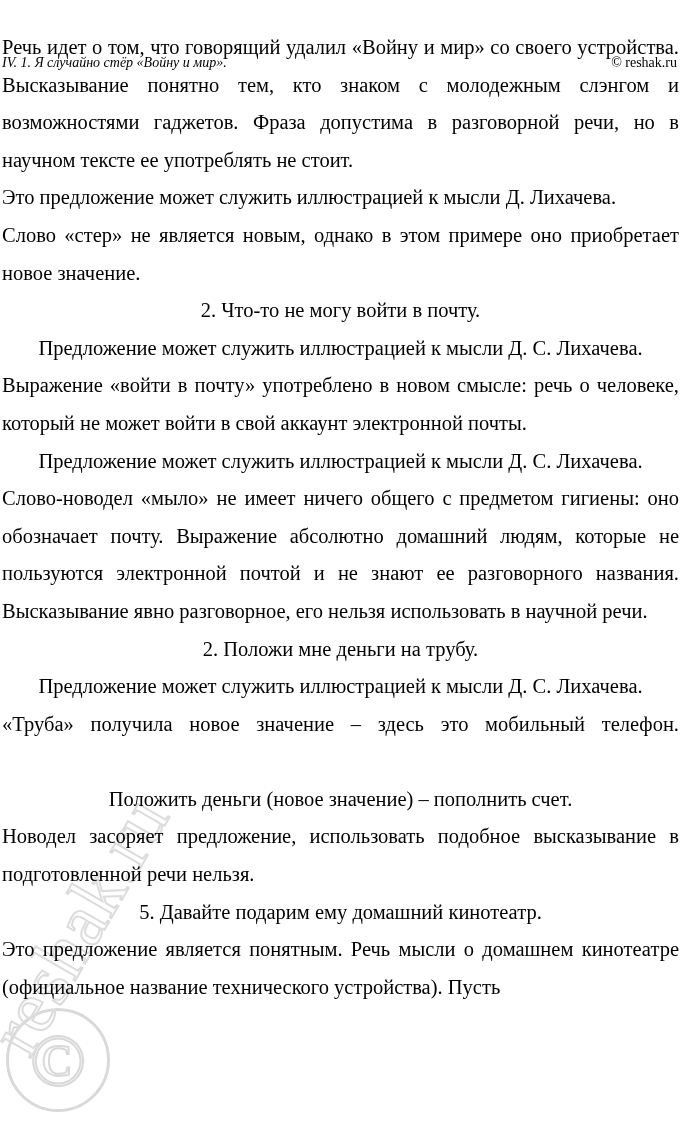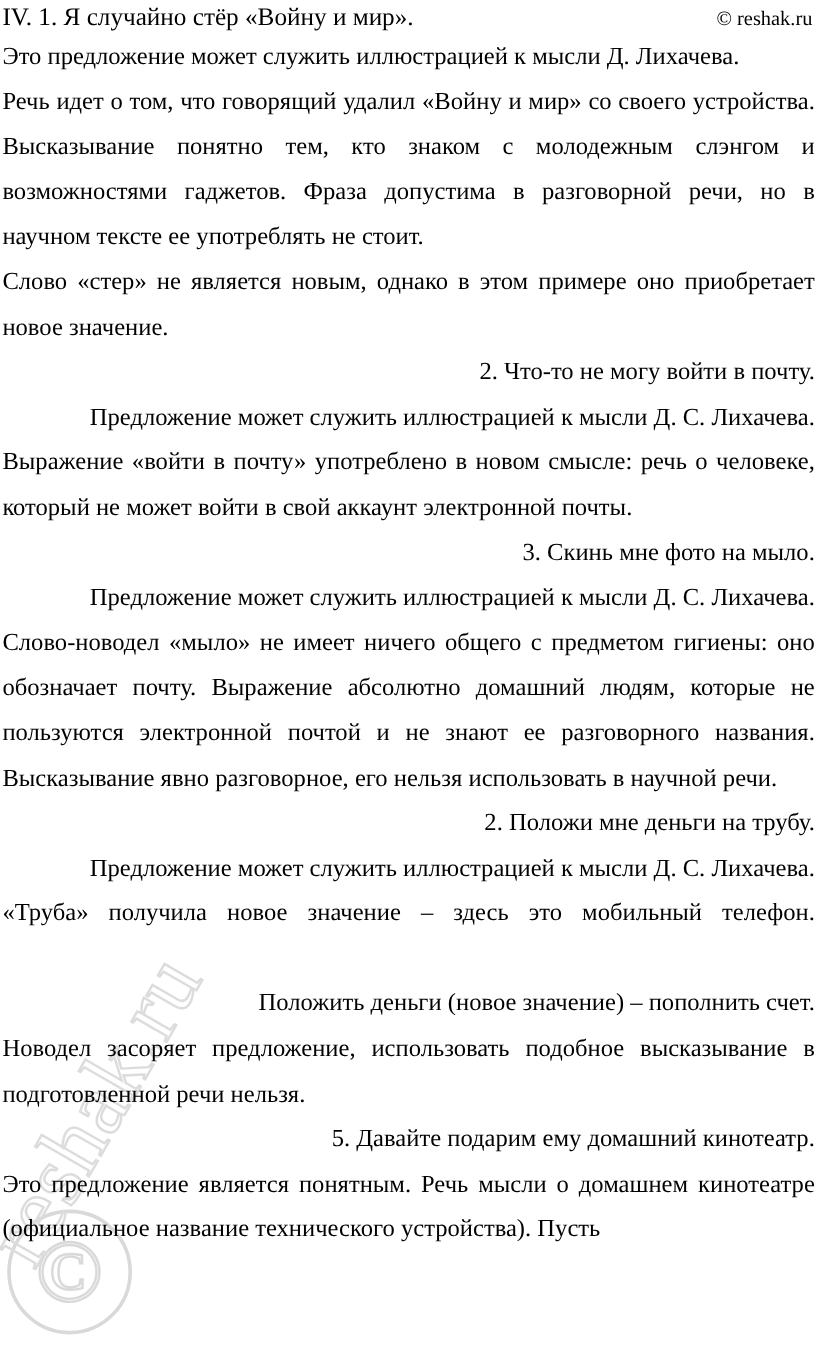--- a/index.html
+++ b/index.html
@@ -77,43 +77,45 @@
   }
 
   .topline {
     display: flex;
     align-items: baseline;
     justify-content: space-between;
     padding: 0 2px 0 2px;
     height: 29px;
   }
   .topline .heading {
-    font-size: 21px;
+    font-size: 14px;
     line-height: 29px;
     white-space: nowrap;
+    font-style: italic;
   }
   .topline .attribution {
-    font-size: 17px;
+    font-size: 14px;
     line-height: 29px;
     white-space: nowrap;
     padding-right: 1px;
+    margin-top: 48px;
   }
 
   p.para {
     margin: 0;
     padding: 0 1px 0 2px;
     font-size: 20.5px;
     line-height: 37.6px;
     text-align: justify;
     text-justify: inter-word;
     -webkit-hyphens: none;
     hyphens: none;
   }
   p.para.noj {
-    text-align: right;
+    text-align: center;
   }
   
   p.para.force::after {
     content: "";
     display: inline-block;
     width: 100%;
     height: 0;
   }
 </style>
 </head>
@@ -128,29 +130,28 @@
     <div class="wm-text">reshak.ru</div>
   </div>
 
   <div class="content">
 
     <div class="topline">
       <div class="heading">IV. 1. Я случайно стёр «Войну и мир».</div>
       <div class="attribution">© reshak.ru</div>
     </div>
 
+    <p class="para">Речь идет о том, что говорящий удалил «Войну и мир» со своего устройства. Высказывание понятно тем, кто знаком с молодежным слэнгом и возможностями гаджетов. Фраза допустима в разговорной речи, но в научном тексте ее употреблять не стоит.</p>
     <p class="para">Это предложение может служить иллюстрацией к мысли Д. Лихачева.</p>
-    <p class="para">Речь идет о том, что говорящий удалил «Войну и мир» со своего устройства. Высказывание понятно тем, кто знаком с молодежным слэнгом и возможностями гаджетов. Фраза допустима в разговорной речи, но в научном тексте ее употреблять не стоит.</p>
     <p class="para">Слово «стер» не является новым, однако в этом примере оно приобретает новое значение.</p>
 
     <p class="para noj">2. Что-то не могу войти в почту.</p>
     <p class="para noj">Предложение может служить иллюстрацией к мысли Д. С. Лихачева.</p>
     <p class="para">Выражение «войти в почту» употреблено в новом смысле: речь о человеке, который не может войти в свой аккаунт электронной почты.</p>
 
-    <p class="para noj">3. Скинь мне фото на мыло.</p>
     <p class="para noj">Предложение может служить иллюстрацией к мысли Д. С. Лихачева.</p>
     <p class="para">Слово-новодел «мыло» не имеет ничего общего с предметом гигиены: оно обозначает почту. Выражение абсолютно домашний людям, которые не пользуются электронной почтой и не знают ее разговорного названия. Высказывание явно разговорное, его нельзя использовать в научной речи.</p>
 
     <p class="para noj">2. Положи мне деньги на трубу.</p>
     <p class="para noj">Предложение может служить иллюстрацией к мысли Д. С. Лихачева.</p>
     <p class="para force">«Труба» получила новое значение – здесь это мобильный телефон.</p>
     <p class="para noj">Положить деньги (новое значение) – пополнить счет.</p>
     <p class="para">Новодел засоряет предложение, использовать подобное высказывание в подготовленной речи нельзя.</p>
 
     <p class="para noj">5. Давайте подарим ему домашний кинотеатр.</p>

